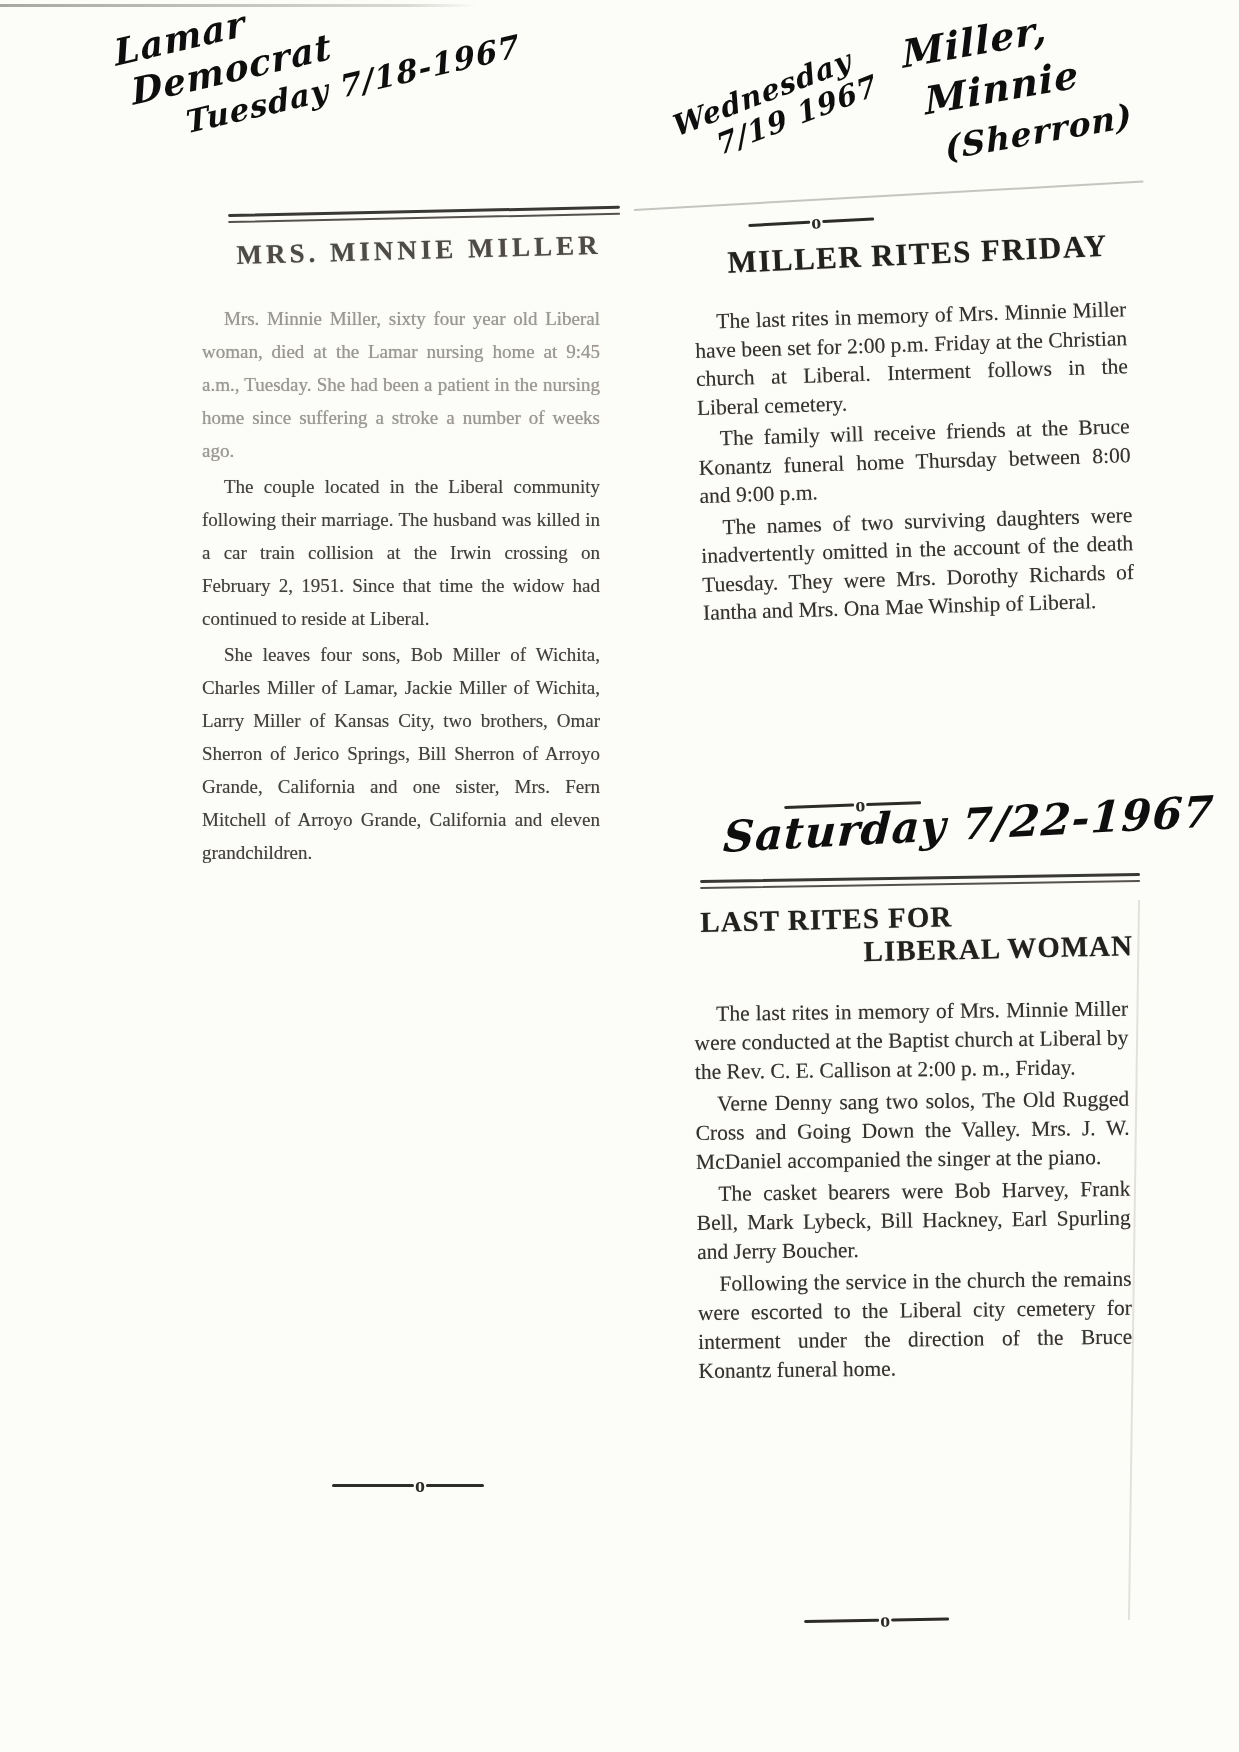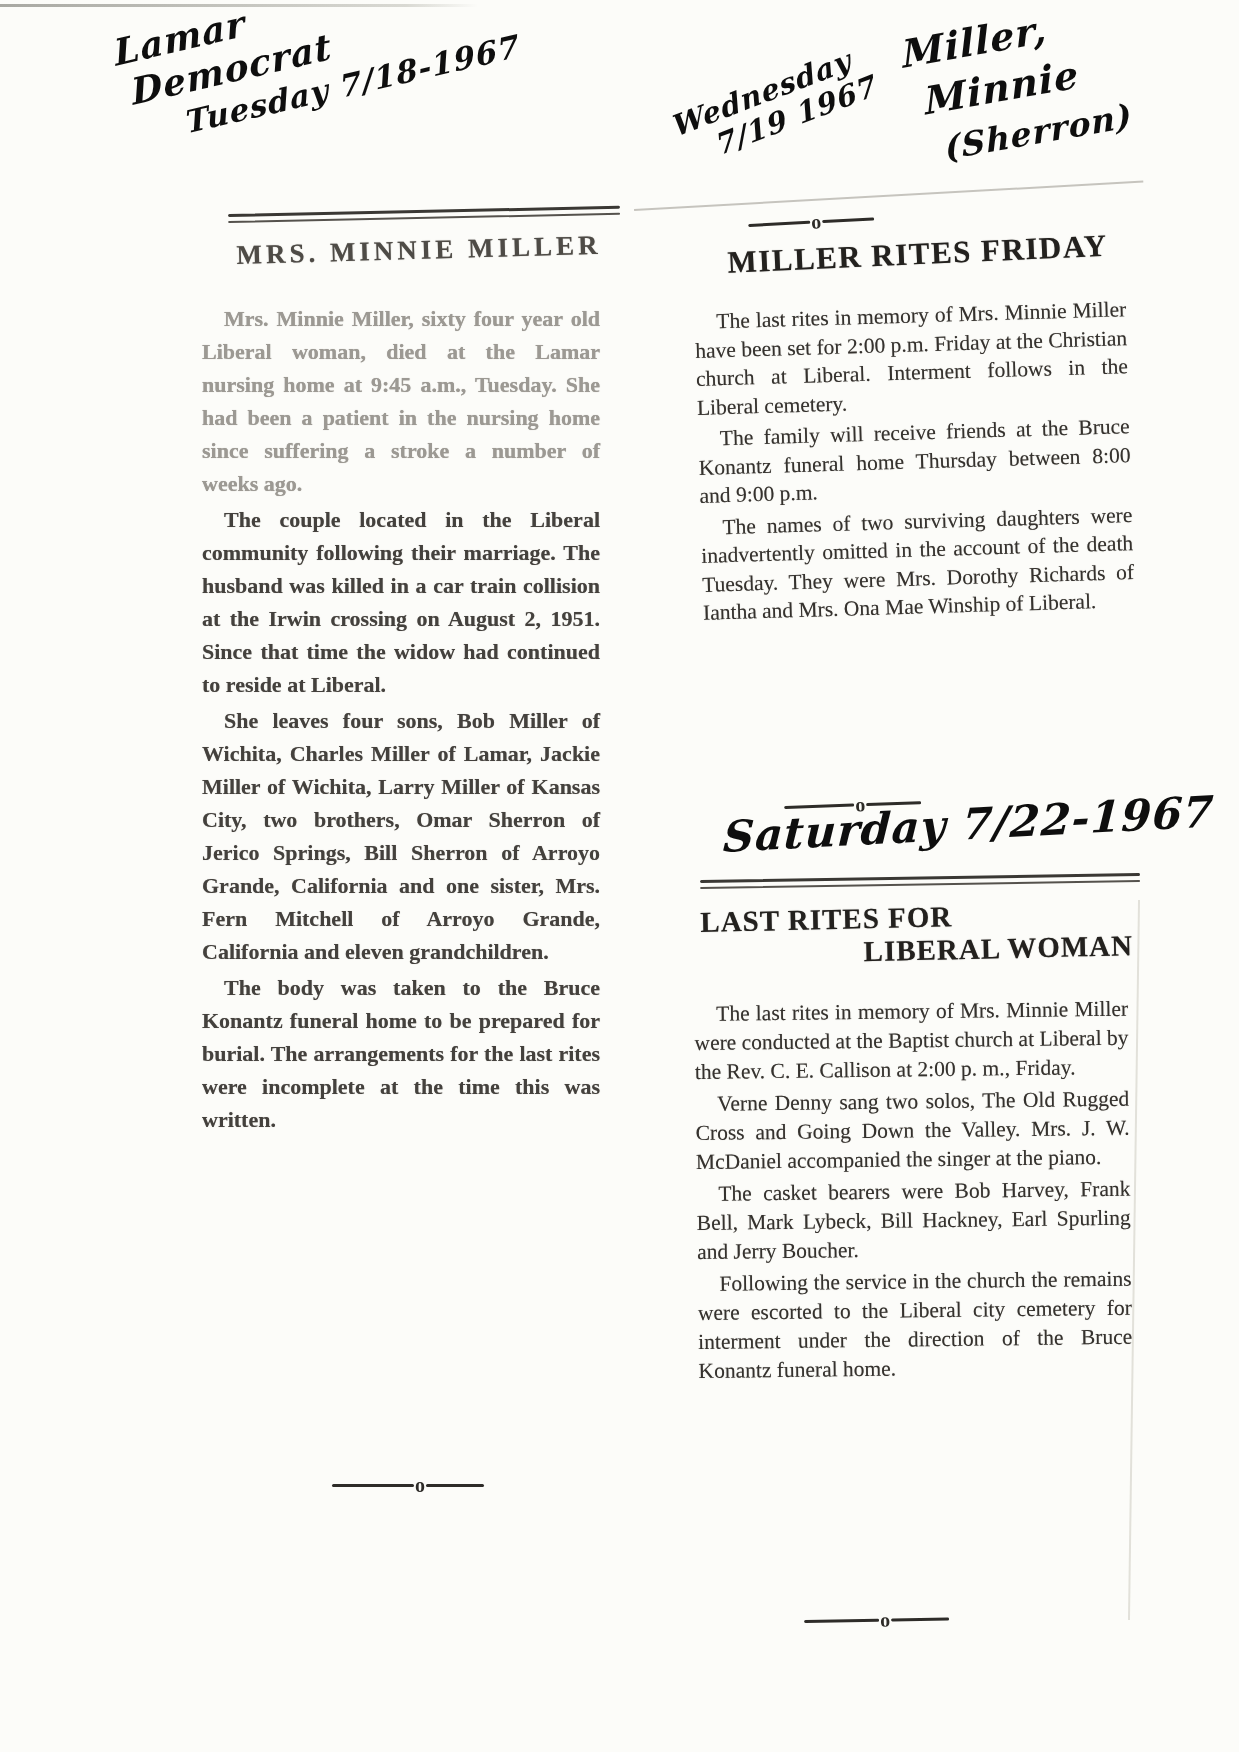--- a/index.html
+++ b/index.html
@@ -88,25 +88,24 @@
 
 <div class="np-rule" style="left:228px; top:214px; width:392px; transform:rotate(-1.2deg);">
   <div class="r1"></div>
   <div class="r2"></div>
 </div>
 
 <div class="np-headline" style="left:236px; top:240px; width:300px; text-align:center; font-size:27px;
             letter-spacing:4px; color:#4e4b46; transform:rotate(-1.6deg);
             text-shadow:0 0 1px rgba(80,75,70,.6);">MRS. MINNIE MILLER</div>
 
-<div class="np-body" style="left:202px; top:302px; width:398px; font-size:22px; line-height:33px; color:#44413d;font-weight:bold;">
+<div class="np-body" style="left:202px; top:302px; width:398px; font-size:19px; line-height:33px; color:#44413d;">
   <p class="np-p faded1">Mrs. Minnie Miller, sixty four year old Liberal woman, died at the Lamar nursing home at 9:45 a.m., Tuesday. She had been a patient in the nursing home since suffering a stroke a number of weeks ago.</p>
-  <p class="np-p">The couple located in the Liberal community following their marriage. The husband was killed in a car train collision at the Irwin crossing on August 2, 1951. Since that time the widow had continued to reside at Liberal.</p>
+  <p class="np-p">The couple located in the Liberal community following their marriage. The husband was killed in a car train collision at the Irwin crossing on February 2, 1951. Since that time the widow had continued to reside at Liberal.</p>
   <p class="np-p">She leaves four sons, Bob Miller of Wichita, Charles Miller of Lamar, Jackie Miller of Wichita, Larry Miller of Kansas City, two brothers, Omar Sherron of Jerico Springs, Bill Sherron of Arroyo Grande, California and one sister, Mrs. Fern Mitchell of Arroyo Grande, California and eleven grandchildren.</p>
-  <p class="np-p">The body was taken to the Bruce Konantz funeral home to be prepared for burial. The arrangements for the last rites were incomplete at the time this was written.</p>
 </div>
 
 <div class="divider" style="left:332px; top:1480px;">
   <span class="seg seg-l"></span>
   <span class="o-glyph">o</span>
   <span class="seg seg-r"></span>
 </div>
 
 <div class="divider" style="left:748px; top:220px; transform:rotate(-3deg);">
   <span class="seg seg-l" style="width:62px;"></span>

